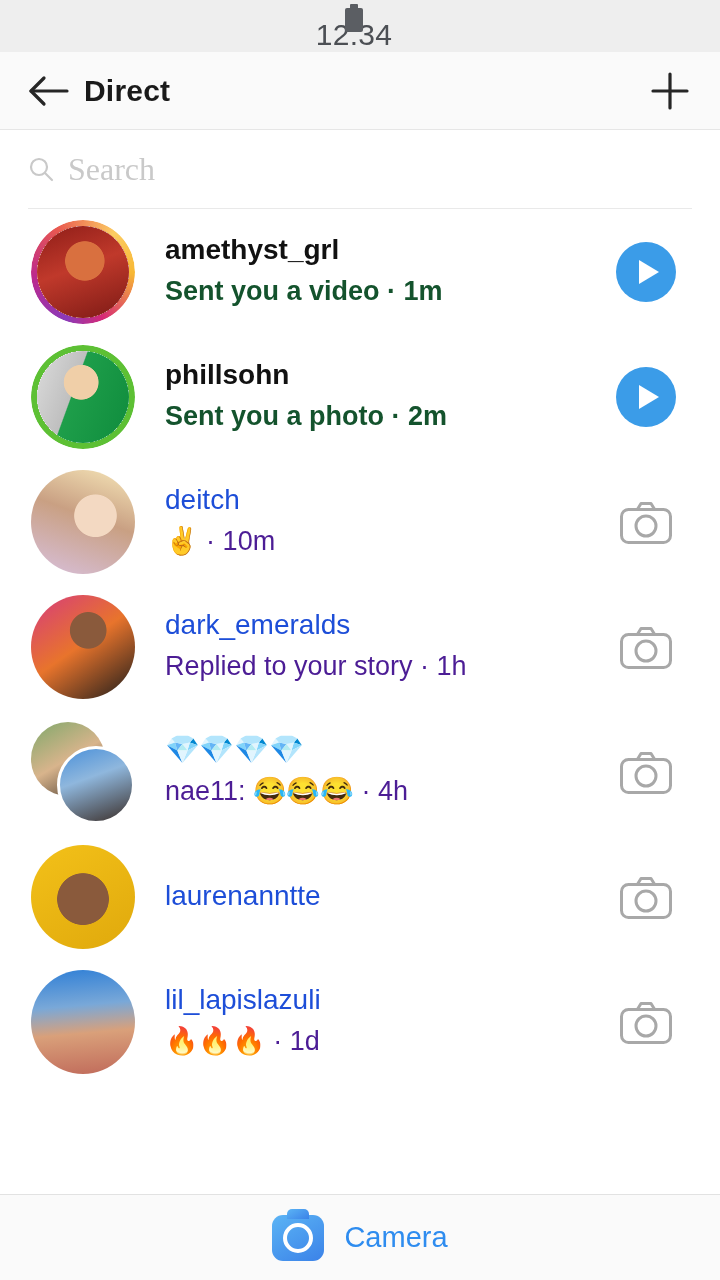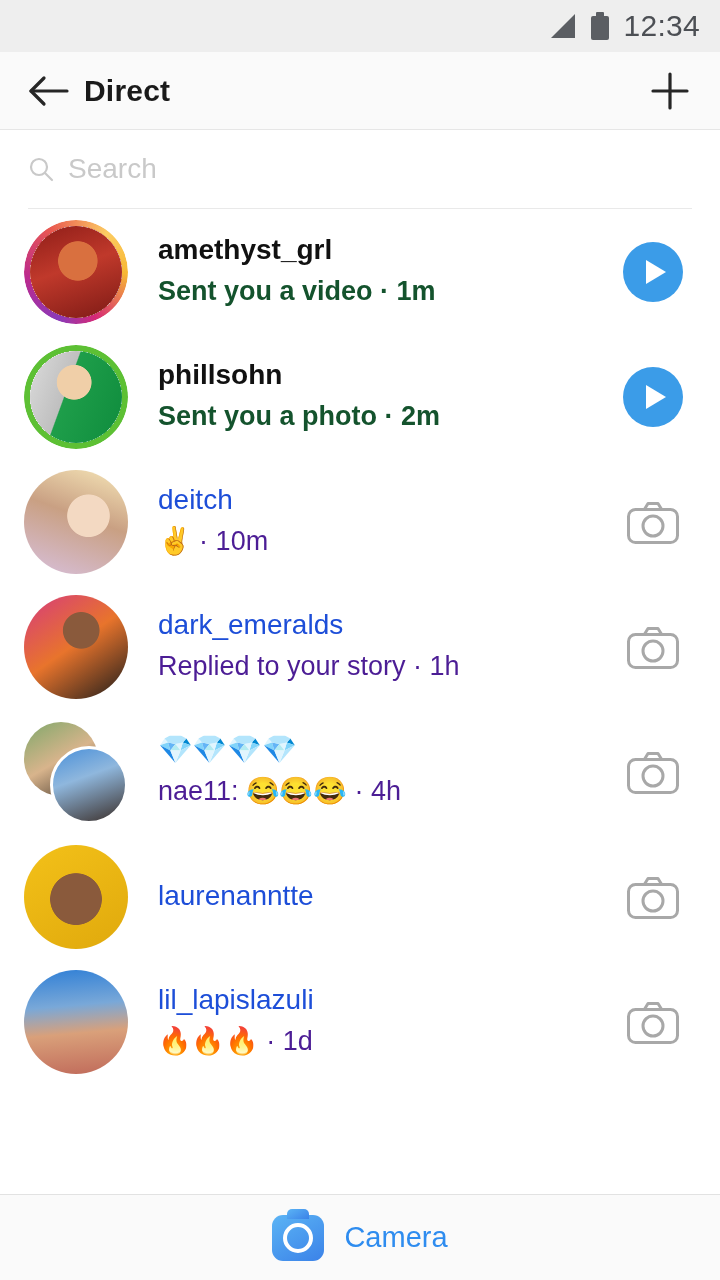--- a/index.html
+++ b/index.html
@@ -8,21 +8,21 @@
     font-family:"Liberation Sans", sans-serif;
     background:#ffffff;
     overflow:hidden;
   }
   .screen { position:relative; width:720px; height:1280px; background:#fff; }
 
   
   .statusbar {
     height:52px; background:#eeeeee;
     display:flex; align-items:center; justify-content:flex-end;
-    padding-right:20px; gap:14px;
+    padding-right:12px; gap:14px;flex-direction:column;
   }
   .sb-signal { width:28px; height:26px; }
   .sb-batt { width:18px; height:28px; position:relative; }
   .sb-batt .body { position:absolute; left:0; top:4px; width:18px; height:24px; background:#5b5e63; border-radius:2px; }
   .sb-batt .cap { position:absolute; left:5px; top:0px; width:8px; height:5px; background:#5b5e63; border-radius:1px 1px 0 0; }
   .sb-time { font-size:30px; color:#4c4f54; letter-spacing:.3px; }
 
   
   .header {
     height:78px; background:#fafafa;
@@ -33,29 +33,29 @@
   .hdr-back { width:54px; height:54px; display:flex; align-items:center; justify-content:center; cursor:pointer; }
   .hdr-title { font-size:30px; font-weight:bold; color:#1a1a1a; margin-left:8px; letter-spacing:.2px; }
   .hdr-spacer { flex:1; }
   .hdr-plus { width:56px; height:56px; display:flex; align-items:center; justify-content:center; cursor:pointer; }
 
   
   .searchwrap { height:78px; display:flex; align-items:center; padding:0 28px; background:#fff; }
   .search-icon { width:26px; height:26px; margin-right:14px; flex:0 0 auto; }
   .search-input {
     border:none; outline:none; background:transparent;
-    font-family:Liberation Sans, sans-serif;
-    font-size:28px; color:#404040; width:100%;
+    font-family:Liberation Serif, serif;
+    font-size:32px; color:#404040; width:100%;
   }
   .search-input::placeholder { color:#c9c9c9; }
   .search-rule { height:1px; background:#e9e9e9; margin:0 28px; }
 
   
   .list { position:absolute; top:209px; left:0; right:0; bottom:86px; overflow:hidden; }
-  .row { display:flex; align-items:center; height:125px; padding:0 24px; background:#fff; }
+  .row { display:flex; align-items:center; height:125px; padding:0 31px; background:#fff; }
 
   .av-wrap { position:relative; width:104px; height:104px; flex:0 0 auto; }
   .avatar { position:absolute; inset:0; border-radius:50%; background-size:cover; overflow:hidden; }
   .av-wrap.ring-gradient .avatar { inset:6px; }
   .av-wrap.ring-green .avatar { inset:6px; }
   .ring {
     position:absolute; inset:0; border-radius:50%;
     padding:3px; display:none;
   }
   .av-wrap.ring-gradient .ring {

